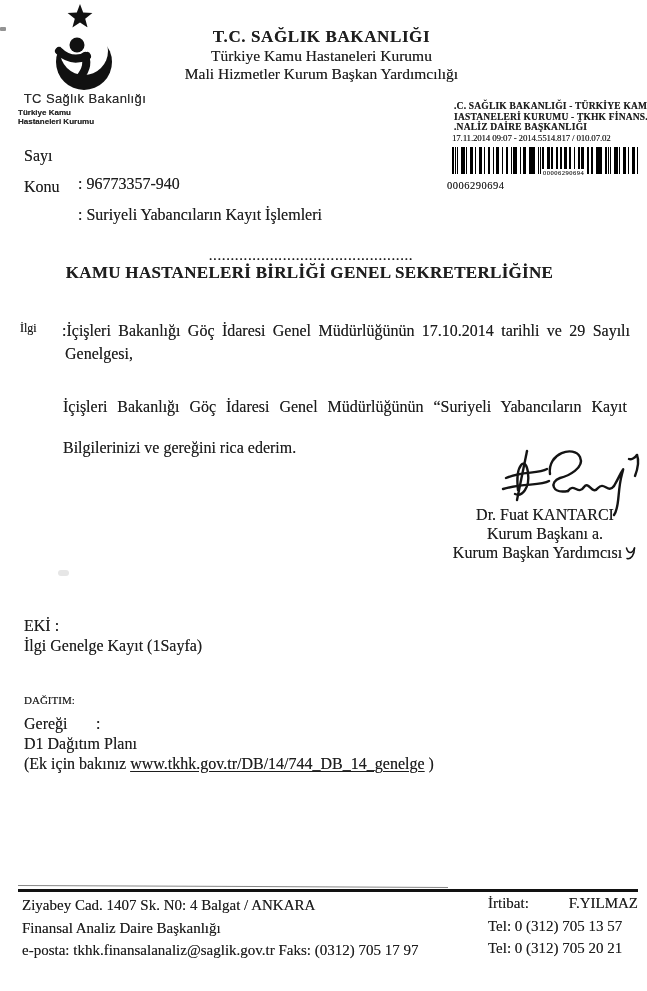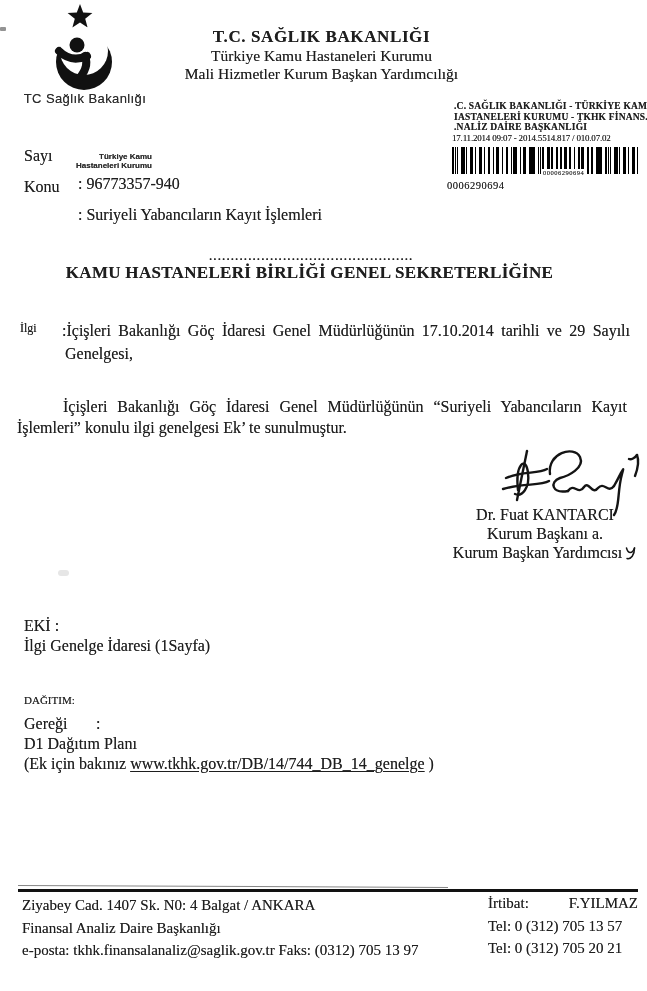--- a/index.html
+++ b/index.html
@@ -16,23 +16,23 @@
   .hdr{left:0;right:0;text-align:center;transform:translateX(-2px);}
   .hdr-title{top:27px;font-size:17px;font-weight:bold;letter-spacing:.6px;}
   .hdr-org{top:47px;font-size:15.5px;}
   .hdr-dept{top:65px;font-size:15.5px;}
 
   
   .logo-svg{position:absolute;left:40px;top:2px;}
   .logo-cap{left:18px;top:92px;width:134px;text-align:center;
     font-family:"Liberation Sans","DejaVu Sans",sans-serif;
     font-size:13px;letter-spacing:.4px;color:#2b2b2b;}
-  .logo-sub{left:18px;width:134px;text-align:right;
+  .logo-sub{left:18px;width:134px;text-align:left;
     font-family:"Liberation Sans","DejaVu Sans",sans-serif;
-    font-size:8px;font-weight:bold;color:#2b2b2b;margin-top:44px;}
+    font-size:8px;font-weight:bold;color:#2b2b2b;}
   .logo-sub1{top:108px;}
   .logo-sub2{top:117px;}
 
   
   .stamp{left:454px;top:101px;width:210px;font-size:9.5px;font-weight:bold;
     line-height:10.5px;letter-spacing:.2px;}
   .stamp-date{left:452px;top:133px;font-size:9px;letter-spacing:-.2px;font-weight:normal;}
   .barcode{position:absolute;left:452px;top:147px;width:188px;height:27px;
     background:
       repeating-linear-gradient(90deg,#000 0 2px,transparent 2px 5px,#000 5px 6px,transparent 6px 9px),
@@ -137,21 +137,21 @@
   <div class="abs meta-value row-konu">: Suriyeli Yabancıların Kayıt İşlemleri</div>
 
   <div class="abs dots">...............................................</div>
   <div class="abs rec-title">KAMU HASTANELERİ BİRLİĞİ GENEL SEKRETERLİĞİNE</div>
 
   <div class="abs ilgi-label">İlgi</div>
   <div class="abs ilgi-line1">:İçişleri Bakanlığı Göç İdaresi Genel Müdürlüğünün  17.10.2014 tarihli ve 29 Sayılı</div>
   <div class="abs ilgi-line2">Genelgesi,</div>
 
   <div class="abs body-line1">İçişleri Bakanlığı Göç İdaresi Genel Müdürlüğünün “Suriyeli Yabancıların Kayıt</div>
-  <div class="abs body-line2">İşlemleri” konulu ilgi genelgesi Ek’ te sunulmuştur.</div>
+  <div class="abs body-line3">Bilgilerinizi ve gereğini rica ederim.</div>
 
   <svg class="sig-svg" width="158" height="78" viewBox="0 0 158 78">
     <g stroke="#141414" stroke-width="2.4" stroke-linecap="round" fill="none">
       <path d="M 30 46 C 27 20, 38 11, 40 29 C 42 44, 34 53, 27 50"></path>
       <path d="M 39 7 L 29 56"></path>
       <path d="M 18 34 C 34 27, 50 30, 59 25"></path>
       <path d="M 15 45 C 34 39, 53 42, 61 37"></path>
       <path d="M 62 30 C 59 9, 86 1, 92 13 C 97 24, 80 32, 72 34 C 61 38, 64 50, 80 47"></path>
       <path d="M 80 47 C 86 38, 90 52, 96 43 C 101 36, 104 52, 110 44 C 116 37, 120 50, 126 42"></path>
       <path d="M 126 42 C 134 28, 137 19, 134 30 C 129 48, 132 63, 126 71"></path>
@@ -164,33 +164,33 @@
     <div>Kurum Başkanı a.</div>
     <div><span>Kurum Başkan Yardımcısı</span><svg class="paraph" width="12" height="16" viewBox="0 0 12 16">
           <g stroke="#141414" stroke-width="1.5" stroke-linecap="round" fill="none">
             <path d="M 1.5 3 C 3 9, 7.5 9, 9.5 3"></path>
             <path d="M 9.5 3 C 9.5 10, 6 14.5, 2 13.5"></path>
           </g>
         </svg></div>
   </div>
 
   <div class="abs eki-label">EKİ :</div>
-  <div class="abs eki-value">İlgi Genelge İdaresi (1Sayfa)</div>
+  <div class="abs eki-value">İlgi Genelge Kayıt (1Sayfa)</div>
 
   <div class="abs dag-head">DAĞITIM:</div>
   <div class="abs dag-geregi">Gereği</div>
   <div class="abs dag-geregi-colon">:</div>
   <div class="abs dag-plan">D1 Dağıtım Planı</div>
   <div class="abs dag-note"><span>(Ek için bakınız </span><span class="dag-link">www.tkhk.gov.tr/DB/14/744_DB_14_genelge</span><span> )</span></div>
 
   <div class="foot-line2"></div>
   <div class="foot-line"></div>
   <div class="abs foot foot-l1">Ziyabey Cad. 1407 Sk. N0: 4 Balgat / ANKARA</div>
   <div class="abs foot foot-l2">Finansal Analiz Daire Başkanlığı</div>
-  <div class="abs foot foot-l3">e-posta: tkhk.finansalanaliz@saglik.gov.tr  Faks: (0312) 705 13 97</div>
+  <div class="abs foot foot-l3">e-posta: tkhk.finansalanaliz@saglik.gov.tr  Faks: (0312) 705 17 97</div>
   <div class="abs foot foot-r foot-r1">
     <span>İrtibat:</span>
     <span>F.YILMAZ</span>
   </div>
   <div class="abs foot foot-r2">Tel: 0 (312) 705 13 57</div>
   <div class="abs foot foot-r3">Tel: 0 (312) 705 20 21</div>
 
   <div class="artifact1"></div>
   <div class="artifact2"></div>
 </div>

